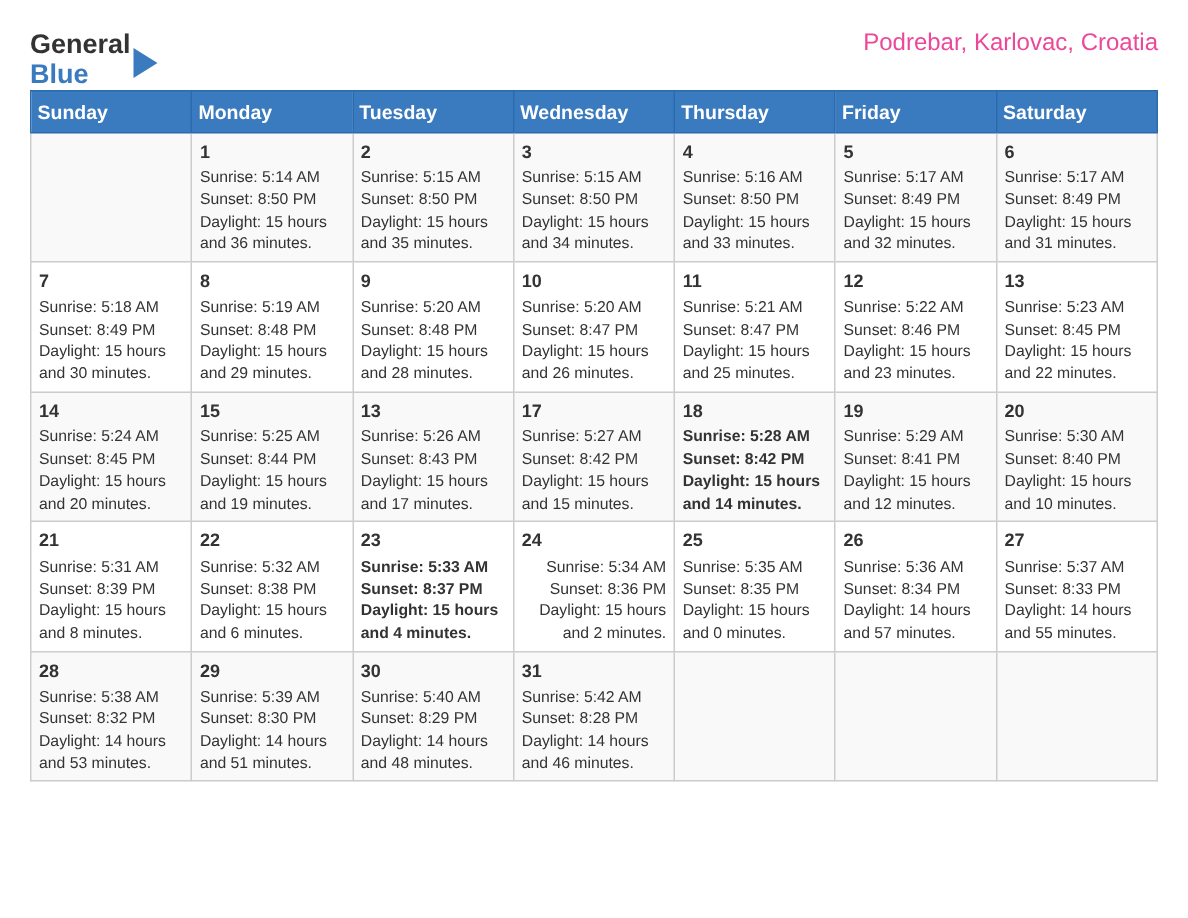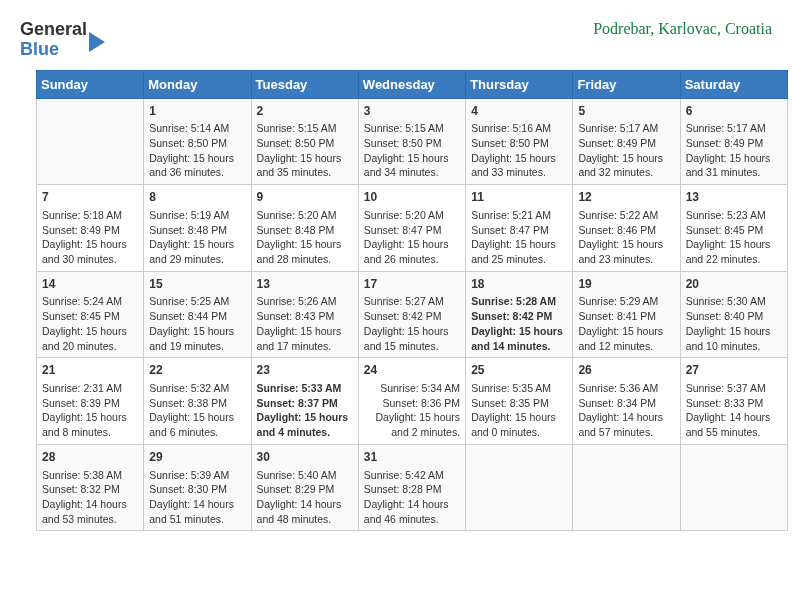--- a/index.html
+++ b/index.html
@@ -7,21 +7,21 @@
       font-family: Arial, sans-serif;
       background: #fff;
       width: 792px;
       min-height: 612px;
       padding: 20px;
     }
     .header {
       display: flex;
       justify-content: space-between;
       align-items: flex-start;
-      margin-bottom: 10px;
+      margin-bottom: 0;
     }
     .logo-text {
       display: flex;
       flex-direction: column;
       font-size: 18px;
       font-weight: bold;
       color: #333;
       line-height: 1.1;
     }
     .logo-text span:first-child { color: #333; }
@@ -41,29 +41,27 @@
     .title-block {
       text-align: right;
     }
     .title-block h1 {
       font-size: 36px;
       color: #333;
       font-weight: bold;
     }
     .title-block h2 {
       font-size: 16px;
-      color: #15803d;
+      color: #ec4899;
       font-weight: normal;
-      font-family: Liberation Serif, serif;
     }
     table {
       width: 100%;
       border-collapse: collapse;
       font-size: 11px;
-      margin-left: 16px;
     }
     thead tr th {
       background-color: #3a7abf;
       color: #fff;
       padding: 6px 4px;
       text-align: left;
       font-size: 13px;
       font-weight: bold;
       border: 1px solid #2a6aaf;
     }
@@ -265,21 +263,21 @@
           <span class="day-num">20</span>
           <div class="day-info" style="white-space: pre-line;">Sunrise: 5:30 AM
 Sunset: 8:40 PM
 Daylight: 15 hours
 and 10 minutes.</div>
         </td>
       </tr>
       <tr>
         <td>
           <span class="day-num">21</span>
-          <div class="day-info" style="white-space: pre-line;">Sunrise: 2:31 AM
+          <div class="day-info" style="white-space: pre-line;">Sunrise: 5:31 AM
 Sunset: 8:39 PM
 Daylight: 15 hours
 and 8 minutes.</div>
         </td>
         <td>
           <span class="day-num">22</span>
           <div class="day-info" style="white-space: pre-line;">Sunrise: 5:32 AM
 Sunset: 8:38 PM
 Daylight: 15 hours
 and 6 minutes.</div>

